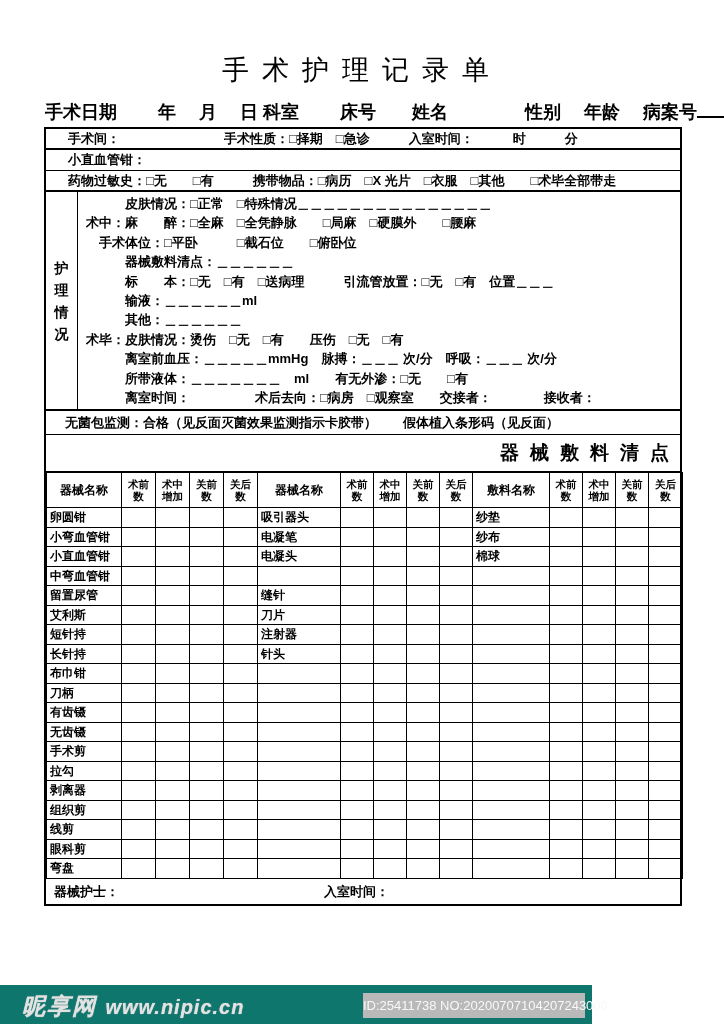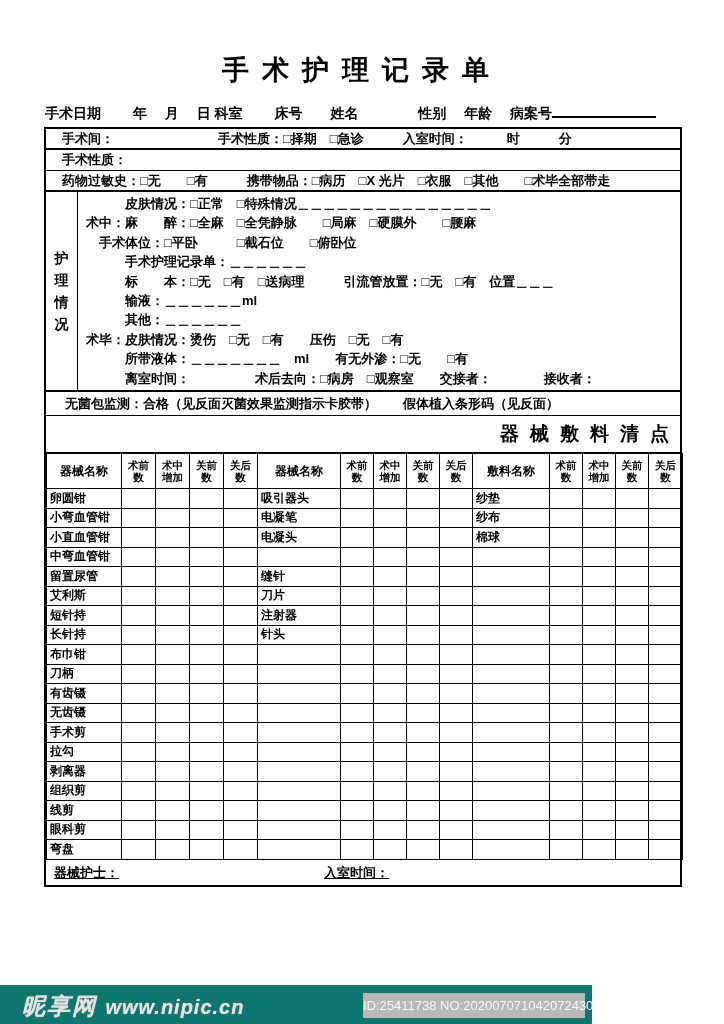--- a/index.html
+++ b/index.html
@@ -3,34 +3,34 @@
 <meta charset="utf-8">
 <style>
   html,body{margin:0;padding:0;background:#888;}
   .page{
     position:relative;width:724px;height:1024px;background:#ffffff;
     font-family:"Liberation Sans",sans-serif;color:#000;overflow:hidden;
     margin:0 auto;
   }
   .title{
     position:absolute;top:52px;left:0;width:100%;text-align:center;
-    font-size:27px;font-weight:bold;letter-spacing:13px;margin:0;
+    font-size:27px;font-weight:normal;letter-spacing:13px;margin:0;
   }
   .info-line{
     position:absolute;top:102px;left:45px;width:640px;
-    font-size:14px;font-weight:bold;white-space:pre;line-height:20px;
+    font-size:18px;font-weight:bold;white-space:pre;line-height:20px;
   }
   .uline{display:inline-block;width:104px;border-bottom:2px solid #000;height:14px;}
   .form-box{
     position:absolute;top:127px;left:44px;width:638px;
     border:2px solid #000;box-sizing:border-box;background:#fff;
   }
   .frow{
     font-size:13px;font-weight:bold;line-height:20px;height:20px;
-    padding-left:16px;white-space:pre;border-bottom:1px solid #000;overflow:hidden;
+    padding-left:22px;white-space:pre;border-bottom:1px solid #000;overflow:hidden;
   }
   .frow.thickb{border-bottom:2px solid #000;line-height:19px;height:19px;}
   .care{display:flex;border-bottom:2px solid #000;}
   .care-label{
     width:31px;border-right:1px solid #000;display:flex;align-items:center;justify-content:center;
     font-size:14px;font-weight:bold;white-space:pre-line;text-align:center;line-height:22px;
   }
   .care-content{flex:1;padding:2px 0 2px 8px;}
   .care-line{
     font-size:13px;font-weight:bold;line-height:19.4px;white-space:pre;overflow:hidden;
@@ -46,21 +46,21 @@
   table.count{border-collapse:collapse;table-layout:fixed;width:634px;}
   table.count th,table.count td{
     border:1px solid #000;padding:0;overflow:hidden;
     font-weight:bold;color:#000;
   }
   table.count th{font-size:10.5px;line-height:12px;height:34px;white-space:pre-line;text-align:center;}
   table.count th.namehdr{font-size:12px;}
   table.count td{height:18.5px;font-size:12px;text-align:left;padding-left:3px;white-space:nowrap;}
   .nurse-row{
     display:flex;font-size:13px;font-weight:bold;line-height:25px;height:25px;
-    padding-left:8px;white-space:pre;text-decoration:underline;
+    padding-left:8px;white-space:pre;
   }
   .nurse-right{margin-left:205px;}
   .footer{position:absolute;left:0;bottom:0;width:592px;height:39px;background:#0f766e;}
   .wm{
     position:absolute;left:22px;top:6px;font-size:23px;font-weight:bold;font-style:italic;
     color:#e2e2e2;text-shadow:0 0 1px #cfcfcf;letter-spacing:2px;white-space:pre;
   }
   .wm .site{font-size:20px;letter-spacing:1px;}
   .idbox{
     position:absolute;right:7px;bottom:6px;width:222px;height:25px;background:#b9b9b9;
@@ -72,37 +72,38 @@
 
 <div class="page">
 
   <h1 class="title">手术护理记录单</h1>
 
   <div class="info-line"><span>手术日期　 　年　 月　 日 科室　　 床号　　姓名　　　 　性别　 年龄　 病案号</span><span class="uline"></span></div>
 
   <div class="form-box">
 
     <div class="frow thickb">手术间：　　　　　　　　手术性质：□择期　□急诊　　　入室时间：　　　时　　　分</div>
-    <div class="frow">手术性质：</div>
+    <div class="frow">小直血管钳：</div>
     <div class="frow thickb">药物过敏史：□无　　□有　　　携带物品：□病历　□X 光片　□衣服　□其他　　□术毕全部带走</div>
 
     <div class="care">
       <div class="care-label">护
 理
 情
 况</div>
       <div class="care-content">
           <div class="care-line">　　　皮肤情况：□正常　□特殊情况＿＿＿＿＿＿＿＿＿＿＿＿＿＿＿</div>
           <div class="care-line">术中：麻　　醉：□全麻　□全凭静脉　　□局麻　□硬膜外　　□腰麻</div>
           <div class="care-line">　手术体位：□平卧　　　□截石位　　□俯卧位</div>
-          <div class="care-line">　　　手术护理记录单：＿＿＿＿＿＿</div>
+          <div class="care-line">　　　器械敷料清点：＿＿＿＿＿＿</div>
           <div class="care-line">　　　标　　本：□无　□有　□送病理　　　引流管放置：□无　□有　位置＿＿＿</div>
           <div class="care-line">　　　输液：＿＿＿＿＿＿ml</div>
           <div class="care-line">　　　其他：＿＿＿＿＿＿</div>
           <div class="care-line">术毕：皮肤情况：烫伤　□无　□有　　压伤　□无　□有</div>
+          <div class="care-line">　　　离室前血压：＿＿＿＿＿mmHg　脉搏：＿＿＿ 次/分　呼吸：＿＿＿ 次/分</div>
           <div class="care-line">　　　所带液体：＿＿＿＿＿＿＿　ml　　有无外渗：□无　　□有</div>
           <div class="care-line">　　　离室时间：　　　　　术后去向：□病房　□观察室　　交接者：　　　　接收者：</div>
         </div>
     </div>
 
     <div class="sterile-row">无菌包监测：合格（见反面灭菌效果监测指示卡胶带）　　假体植入条形码（见反面）</div>
 
     <div class="table-title">器械敷料清点</div>
 
     <table class="count">

